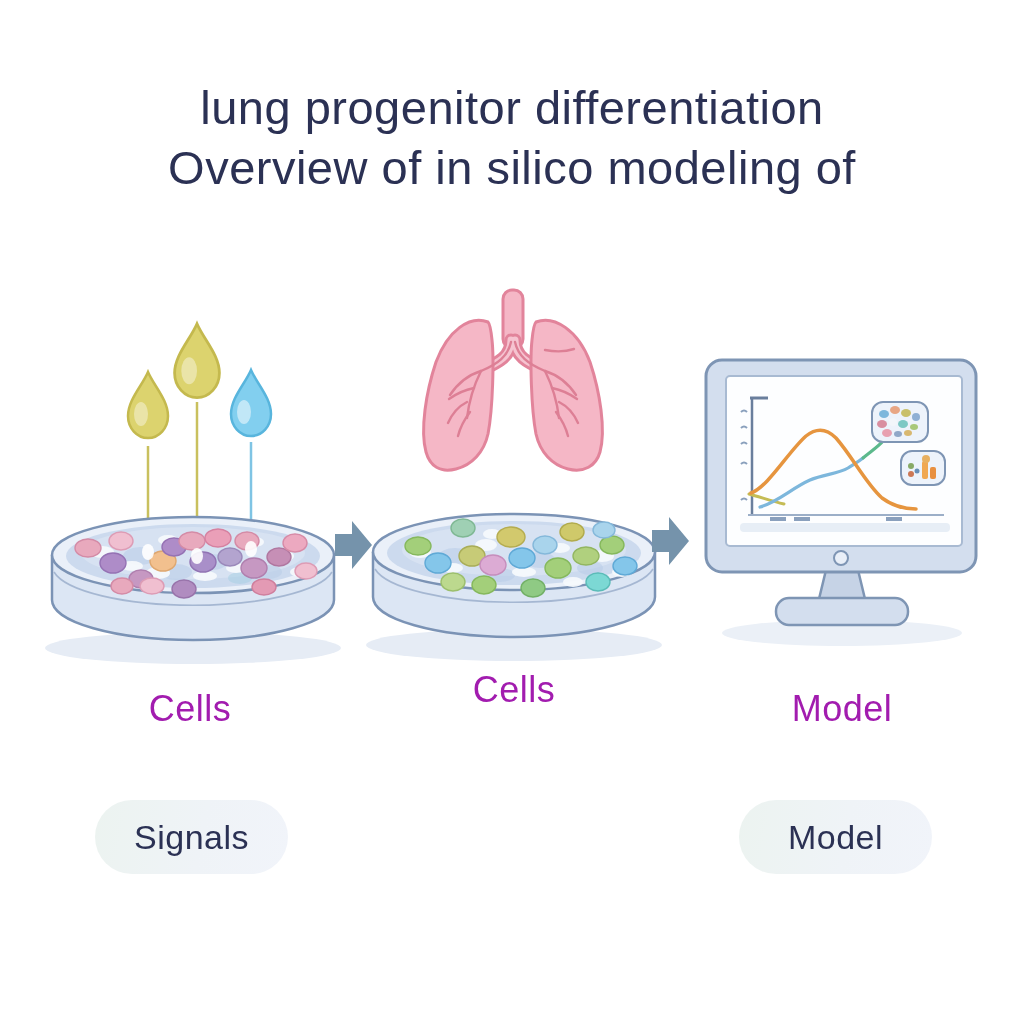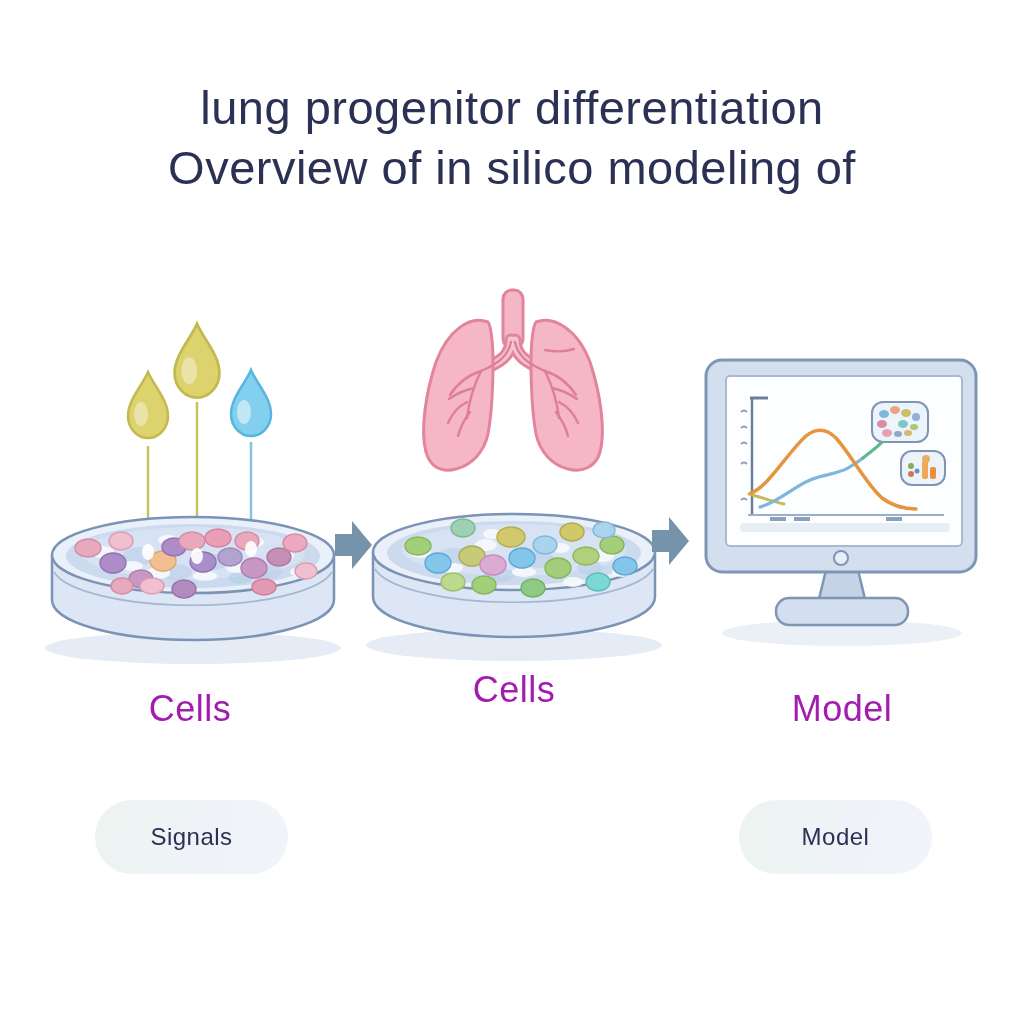--- a/index.html
+++ b/index.html
@@ -38,21 +38,21 @@
   .model-label   { left: 742px; top: 688px; width: 200px; }
   .pill {
     position: absolute;
     top: 800px;
     height: 74px;
     border-radius: 37px;
     display: flex;
     align-items: center;
     justify-content: center;
     color: #2b3154;
-    font-size: 24px;
+    font-size: 34px;
     font-weight: 300;
     letter-spacing: 0.5px;
     background: linear-gradient(100deg, #ecf3f0 0%, #eff3f7 55%, #f1f4fa 100%);
   }
   .signals-pill { left: 95px;  width: 193px; }
   .model-pill   { left: 739px; width: 193px; }
 </style>
 </head>
 <body>
 

